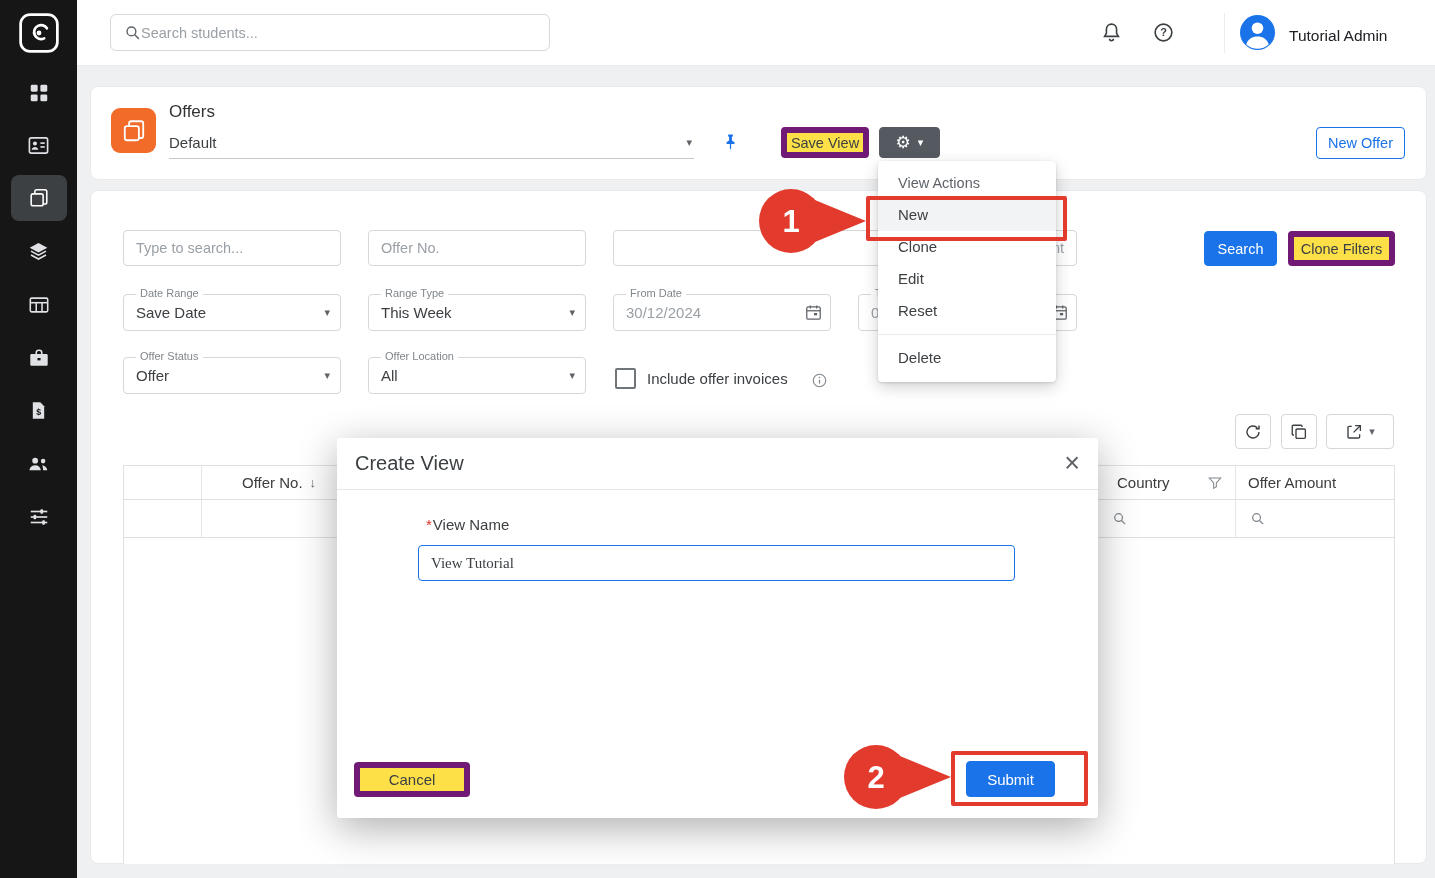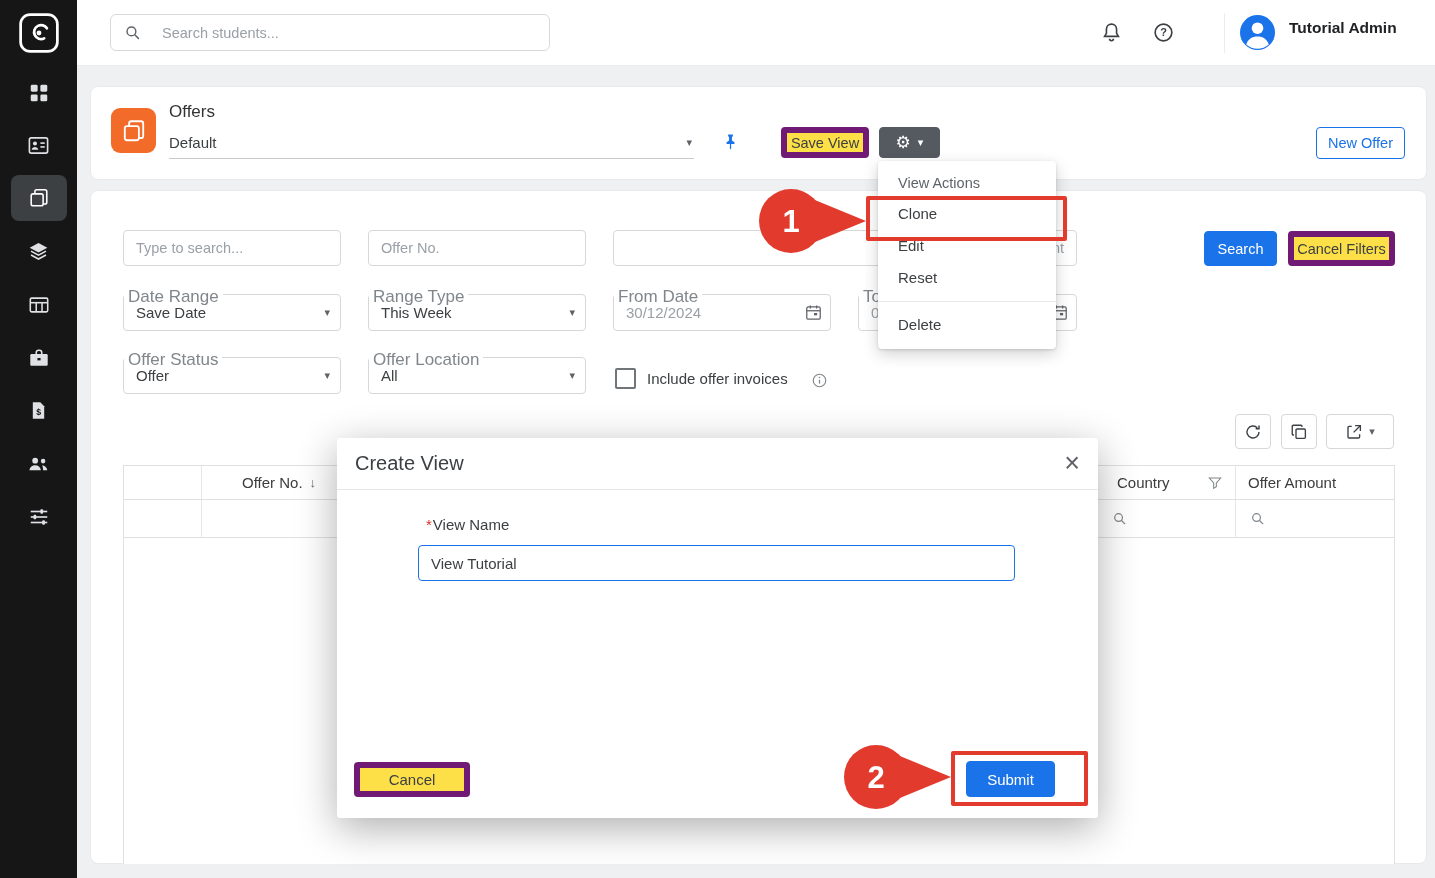--- a/index.html
+++ b/index.html
@@ -10,26 +10,26 @@
   svg{display:block}
 
   
   #sidebar{position:absolute;left:0;top:0;width:77px;height:878px;background:#161616;z-index:20}
   #sidebar .logo{height:66px;display:flex;align-items:center;justify-content:center}
   .sb-item{height:53px;width:77px;display:flex;align-items:center;justify-content:center;cursor:pointer}
   .sb-item.active{width:56px;height:46px;margin:3px auto 4px auto;background:#3c4043;border-radius:8px}
 
   
   #topbar{position:absolute;left:77px;top:0;width:1358px;height:66px;background:#fff;border-bottom:1px solid #ececec;z-index:10}
-  .search-box{position:absolute;left:33px;top:14px;width:440px;height:37px;border:1px solid #d9d9d9;border-radius:6px;background:#fff;display:flex;align-items:center;gap:21px;padding:0 13px}
+  .search-box{position:absolute;left:33px;top:14px;width:440px;height:37px;border:1px solid #d9d9d9;border-radius:6px;background:#fff;display:flex;align-items:center;gap:0;padding:0 13px}
   .search-box input{border:none;outline:none;flex:1;font-size:14.5px;color:#3c4043;background:transparent}
   .search-box input::placeholder{color:#9aa0a6}
   .tb-icon{position:absolute;cursor:pointer}
   .tb-divider{position:absolute;left:1147px;top:13px;width:1px;height:40px;background:#ececec}
-  .user-name{position:absolute;left:1212px;top:19px;font-size:15.5px;font-weight:700;color:#202124;white-space:nowrap}
+  .user-name{position:absolute;left:1212px;top:27px;font-size:15.5px;font-weight:400;color:#202124;white-space:nowrap}
 
   
   #header-card{position:absolute;left:90px;top:86px;width:1337px;height:94px;background:#fff;border:1px solid #e9e9e9;border-radius:8px}
   .brand-tile{position:absolute;left:20px;top:21px;width:45px;height:45px;border-radius:9px;background:#f26b28;display:flex;align-items:center;justify-content:center}
   .page-title{position:absolute;left:78px;top:15px;font-size:17px;font-weight:400;color:#333}
   .view-select{position:absolute;left:78px;top:42px;width:525px;height:30px;border-bottom:1px solid #c8c8c8;cursor:pointer}
   .view-select .val{font-size:15px;line-height:28px;color:#3c4043}
   .view-select .caret{position:absolute;right:2px;top:8px}
   .caret{font-size:11px;color:#5f6368;line-height:1}
   .pin{position:absolute;left:630px;top:45px;cursor:pointer}
@@ -48,21 +48,21 @@
   .vm-header{padding:9px 20px 7px 20px;font-size:14.5px;color:#5f6368}
   .vm-item{height:32px;line-height:32px;padding-left:20px;font-size:15px;color:#3c4043;cursor:pointer}
   .vm-item.hl{background:#f1f3f4;height:33px;line-height:33px}
   .vm-divider{height:1px;background:#e8eaed;margin:7px 0}
 
   
   #filter-card{position:absolute;left:90px;top:190px;width:1337px;height:674px;background:#fff;border:1px solid #e9e9e9;border-radius:8px}
   .txt-input{position:absolute;height:36px;border:1px solid #d7d7d7;border-radius:4px;font-size:14.5px;color:#3c4043;padding:0 12px;outline:none;background:#fff;font-family:"Liberation Sans",sans-serif}
   .txt-input::placeholder{color:#9aa0a6}
   .fset{position:absolute;height:37px;border:1px solid #d7d7d7;border-radius:4px;background:#fff;cursor:pointer}
-  .flabel{position:absolute;top:-8px;left:0;background:#fff;padding:0 4px;font-size:17px;color:#80868b;white-space:nowrap}
+  .flabel{position:absolute;top:-8px;left:12px;background:#fff;padding:0 4px;font-size:11px;color:#80868b;white-space:nowrap}
   .fvalue{display:block;padding-left:12px;line-height:35px;font-size:15px;color:#3c4043;white-space:nowrap;overflow:hidden}
   .fvalue.muted{color:#9aa0a6}
   .fset .caret{position:absolute;right:10px;top:12px}
   .fset .cal{position:absolute;right:7px;top:8px}
   .checkbox{position:absolute;width:21px;height:21px;border:2px solid #70757a;border-radius:2px;background:#fff;cursor:pointer}
   .chk-label{position:absolute;font-size:15px;color:#3c4043}
   .icon-btn{position:absolute;height:35px;background:#fff;border:1px solid #d7d7d7;border-radius:4px;display:flex;align-items:center;justify-content:center;gap:6px;cursor:pointer}
 
   
   #grid{position:absolute;left:32px;top:274px;width:1272px;border:1px solid #e0e0e0;border-bottom:none;background:#fff}
@@ -74,21 +74,21 @@
   .g-body{height:326px}
   .sort-arrow{font-size:13px;color:#5f6368;margin-left:7px}
 
   
   #modal{position:absolute;left:337px;top:438px;width:761px;height:380px;background:#fff;border-radius:3px;box-shadow:0 10px 40px rgba(0,0,0,.32);z-index:30}
   .m-head{height:52px;border-bottom:1px solid #e7e7e7;display:flex;align-items:center;padding-left:18px}
   .m-title{font-size:20px;color:#3c4043}
   .m-close{position:absolute;right:18px;top:8px;font-size:27px;line-height:1.3;color:#5f6368;cursor:pointer;font-weight:400}
   .m-label{position:absolute;left:89px;top:78px;font-size:15px;color:#3c4043}
   .m-label .req{color:#d93025;margin-right:1px}
-  #view-name-input{position:absolute;left:81px;top:107px;width:597px;height:36px;border:1px solid #1a73e8;border-radius:4px;font-size:15px;color:#3c4043;padding:0 12px;outline:none;font-family:Liberation Sans, sans-serif}
+  #view-name-input{position:absolute;left:81px;top:107px;width:597px;height:36px;border:1px solid #1a73e8;border-radius:4px;font-size:15px;color:#3c4043;padding:0 12px;outline:none;font-family:Liberation Serif, serif}
   #modal-cancel{position:absolute;left:17px;top:324px;width:116px;height:35px;font-size:15px}
   #modal-submit{position:absolute;left:629px;top:323px;width:89px;height:36px;font-size:15px}
 
   
   .ann-rect{position:absolute;border:4px solid #e23b2e;border-radius:2px;pointer-events:none}
   #ann-rect-new{left:866px;top:196px;width:201px;height:45px;z-index:45}
   #ann-rect-submit{left:951px;top:751px;width:137px;height:55px;z-index:46}
   #ann-step1{left:752px;top:182px;z-index:46;pointer-events:none}
   #ann-step2{left:837px;top:738px;z-index:47;pointer-events:none}
 </style>
@@ -248,21 +248,21 @@
       <span class="caret">▾</span>
     </div>
     <div id="new-offer" class="btn btn-blue-outline">New Offer</div>
   </section>
 
   <section id="filter-card">
     <input class="txt-input" style="left: 32px; top: 39px; width: 218px;" placeholder="Type to search...">
     <input class="txt-input" style="left: 277px; top: 39px; width: 218px;" placeholder="Offer No.">
     <input class="txt-input" style="left: 522px; top: 39px; width: 464px; text-align: right;" placeholder="Agent">
     <div class="btn btn-blue" style="position:absolute;left:1113px;top:40px;width:73px;height:35px">Search</div>
-    <div class="btn btn-outline" style="position:absolute;left:1197px;top:40px;width:107px;height:35px">Cancel Filters</div>
+    <div class="btn btn-outline" style="position:absolute;left:1197px;top:40px;width:107px;height:35px">Clone Filters</div>
 
     <div class="fset" style="left:32px;top:103px;width:218px">
       <span class="flabel">Date Range</span>
       <span class="fvalue">Save Date</span>
       <span class="caret">▾</span>
     </div>
     <div class="fset" style="left:277px;top:103px;width:218px">
       <span class="flabel">Range Type</span>
       <span class="fvalue">This Week</span>
       <span class="caret">▾</span>
@@ -375,20 +375,21 @@
               <line x1="15.2" y1="15.2" x2="21" y2="21" stroke="#80868b" stroke-width="2"></line>
             </svg>
         </div>
       </div>
       <div class="g-body"></div>
     </div>
   </section>
 
   <div id="view-menu">
     <div class="vm-header">View Actions</div>
+    <div class="vm-item hl">New</div>
     <div class="vm-item">Clone</div>
     <div class="vm-item">Edit</div>
     <div class="vm-item">Reset</div>
     <div class="vm-divider"></div>
     <div class="vm-item">Delete</div>
   </div>
 
   <div id="modal">
     <div class="m-head">
       <span class="m-title">Create View</span>

